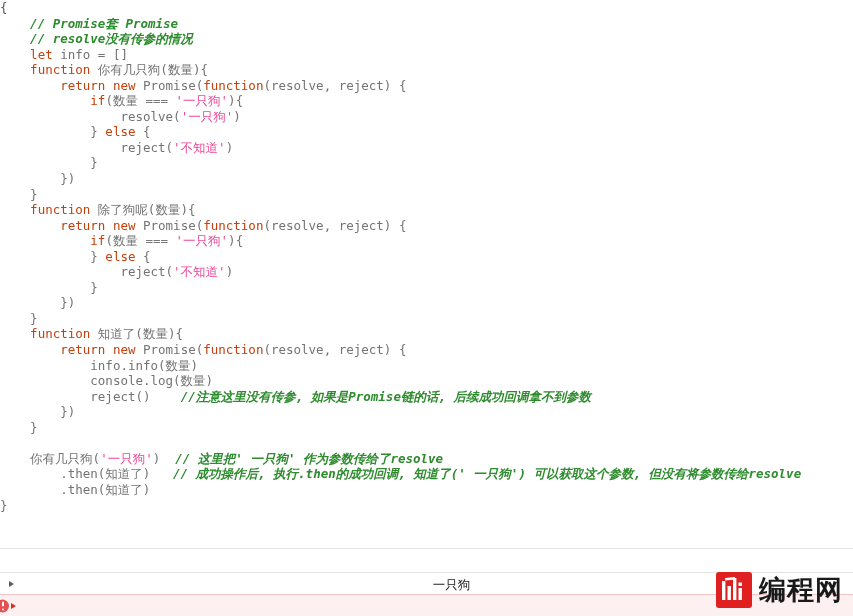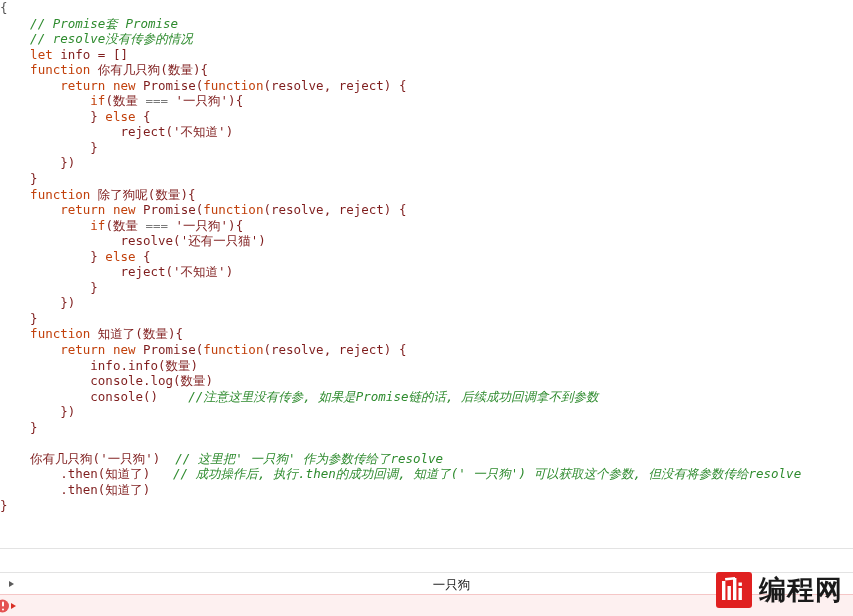--- a/index.html
+++ b/index.html
@@ -23,24 +23,24 @@
     line-height:15.55px;
     font-size:12.5px;
     white-space:pre;
     font-family:"DejaVu Sans Mono","Liberation Mono",monospace;
     color:#333333;
     letter-spacing:0px;
   }
   .code-line span{white-space:pre;}
 
   
-  .t-plain{color:#7f1d1d;}
+  .t-plain{color:#737373;}
   .t-kw{color:#c2410c;}
-  .t-str{color:#7f1d1d;}           
-  .t-cmt{color:#2e8b2e;font-style:italic;}
+  .t-str{color:#ec4899;}           
+  .t-cmt{color:#2e8b2e;font-style:italic;font-weight:bold;}
   .t-op{color:#7a7a7a;}
   .t-brace{color:#555555;}
 
   
   #console-pane{
     position:absolute;left:0;top:548px;width:853px;height:68px;
     background:#ffffff;
     font-family:"DejaVu Sans Mono","Liberation Mono",monospace;
     font-size:12.5px;
   }
@@ -113,39 +113,39 @@
 
 <div id="code-pane">
   <div id="code-lines">
       <div class="code-line"><span class="t-brace">{</span></div>
       <div class="code-line"><span class="t-cmt">    // Promise套 Promise</span></div>
       <div class="code-line"><span class="t-cmt">    // resolve没有传参的情况</span></div>
       <div class="code-line"><span class="t-plain">    </span><span class="t-kw">let</span><span class="t-plain"> info = []</span></div>
       <div class="code-line"><span class="t-plain">    </span><span class="t-kw">function</span><span class="t-plain"> 你有几只狗(数量){</span></div>
       <div class="code-line"><span class="t-plain">        </span><span class="t-kw">return new</span><span class="t-plain"> Promise(</span><span class="t-kw">function</span><span class="t-plain">(resolve, reject) {</span></div>
       <div class="code-line"><span class="t-plain">            </span><span class="t-kw">if</span><span class="t-plain">(数量 </span><span class="t-op">===</span><span class="t-plain"> </span><span class="t-str">'一只狗'</span><span class="t-plain">){</span></div>
+      <div class="code-line"><span class="t-plain">                resolve(</span><span class="t-str">'一只狗'</span><span class="t-plain">)</span></div>
       <div class="code-line"><span class="t-plain">            } </span><span class="t-kw">else</span><span class="t-plain"> {</span></div>
       <div class="code-line"><span class="t-plain">                reject(</span><span class="t-str">'不知道'</span><span class="t-plain">)</span></div>
       <div class="code-line"><span class="t-plain">            }</span></div>
       <div class="code-line"><span class="t-plain">        })</span></div>
       <div class="code-line"><span class="t-plain">    }</span></div>
       <div class="code-line"><span class="t-plain">    </span><span class="t-kw">function</span><span class="t-plain"> 除了狗呢(数量){</span></div>
       <div class="code-line"><span class="t-plain">        </span><span class="t-kw">return new</span><span class="t-plain"> Promise(</span><span class="t-kw">function</span><span class="t-plain">(resolve, reject) {</span></div>
       <div class="code-line"><span class="t-plain">            </span><span class="t-kw">if</span><span class="t-plain">(数量 </span><span class="t-op">===</span><span class="t-plain"> </span><span class="t-str">'一只狗'</span><span class="t-plain">){</span></div>
-      <div class="code-line"><span class="t-plain">                resolve(</span><span class="t-str">'还有一只猫'</span><span class="t-plain">)</span></div>
       <div class="code-line"><span class="t-plain">            } </span><span class="t-kw">else</span><span class="t-plain"> {</span></div>
       <div class="code-line"><span class="t-plain">                reject(</span><span class="t-str">'不知道'</span><span class="t-plain">)</span></div>
       <div class="code-line"><span class="t-plain">            }</span></div>
       <div class="code-line"><span class="t-plain">        })</span></div>
       <div class="code-line"><span class="t-plain">    }</span></div>
       <div class="code-line"><span class="t-plain">    </span><span class="t-kw">function</span><span class="t-plain"> 知道了(数量){</span></div>
       <div class="code-line"><span class="t-plain">        </span><span class="t-kw">return new</span><span class="t-plain"> Promise(</span><span class="t-kw">function</span><span class="t-plain">(resolve, reject) {</span></div>
       <div class="code-line"><span class="t-plain">            info.info(数量)</span></div>
       <div class="code-line"><span class="t-plain">            console.log(数量)</span></div>
-      <div class="code-line"><span class="t-plain">            console()    </span><span class="t-cmt">//注意这里没有传参, 如果是Promise链的话, 后续成功回调拿不到参数</span></div>
+      <div class="code-line"><span class="t-plain">            reject()    </span><span class="t-cmt">//注意这里没有传参, 如果是Promise链的话, 后续成功回调拿不到参数</span></div>
       <div class="code-line"><span class="t-plain">        })</span></div>
       <div class="code-line"><span class="t-plain">    }</span></div>
       <div class="code-line">&nbsp;</div>
       <div class="code-line"><span class="t-plain">    你有几只狗(</span><span class="t-str">'一只狗'</span><span class="t-plain">)  </span><span class="t-cmt">// 这里把' 一只狗' 作为参数传给了resolve</span></div>
       <div class="code-line"><span class="t-plain">        .then(知道了)   </span><span class="t-cmt">// 成功操作后, 执行.then的成功回调, 知道了(' 一只狗') 可以获取这个参数, 但没有将参数传给resolve</span></div>
       <div class="code-line"><span class="t-plain">        .then(知道了)</span></div>
       <div class="code-line"><span class="t-plain">}</span></div>
     </div>
 </div>
 

